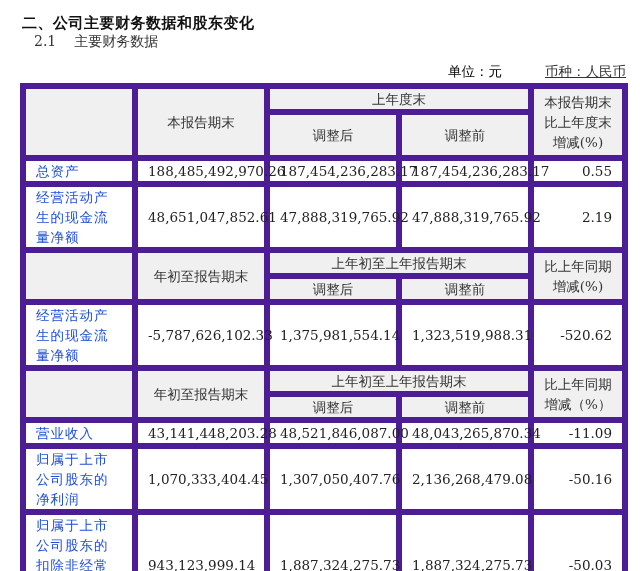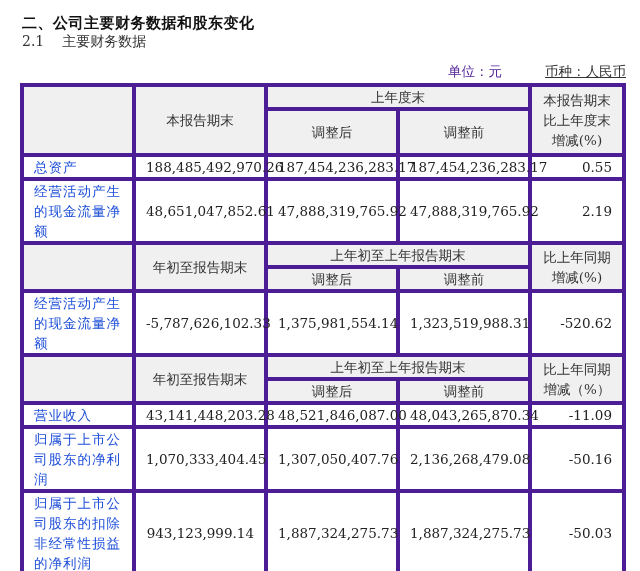--- a/index.html
+++ b/index.html
@@ -1,26 +1,26 @@
 <!DOCTYPE html>
 <html><head>
 <meta charset="utf-8">
 <style>
   html, body { margin:0; padding:0; background:#ffffff; }
   body { width:640px; height:571px; position:relative; overflow:hidden;
          font-family:"DejaVu Serif","Liberation Serif",serif; color:#222; }
   .section-title { position:absolute; left:22px; top:14px; font-size:15px; font-weight:bold;
                    font-family:"DejaVu Sans","Liberation Sans",sans-serif; color:#111; letter-spacing:0.5px; }
   .sub-title { position:absolute; left:22px; top:33px; font-size:14px; color:#333; }
-  .sub-title .num { margin-right:18px; }
-  .unit { position:absolute; right:138px; top:63px; font-size:13.5px; color:#4c1d95; white-space:nowrap; }
+  .sub-title .num { margin-right:18px;margin-left:12px; }
+  .unit { position:absolute; right:138px; top:63px; font-size:13.5px; color:#000000; white-space:nowrap; }
   .unit-cur { position:absolute; right:14px; top:63px; font-size:13.5px; color:#333; white-space:nowrap;text-decoration:underline; }
   table { position:absolute; left:20px; top:83px; border-collapse:collapse;
           border:2px solid #111; font-size:13.5px; table-layout:fixed; width:602px; }
-  td { border:4px solid #4c1d95; padding:0 10px; line-height:20px; vertical-align:middle; }
+  td { border:6px solid #4c1d95; padding:0 10px; line-height:20px; vertical-align:middle; }
   td.hdr { background:#f0f0f0; text-align:center; color:#333; }
   td.lbl { text-align:left; color:#1d4ed8; letter-spacing:1px; }
   td.num { text-align:right; color:#222; white-space:nowrap; }
   td.note { text-align:left; color:#333; }
 </style>
 </head>
 <body>
 
 <div class="section-title">二、公司主要财务数据和股东变化</div>
 <div class="sub-title">

